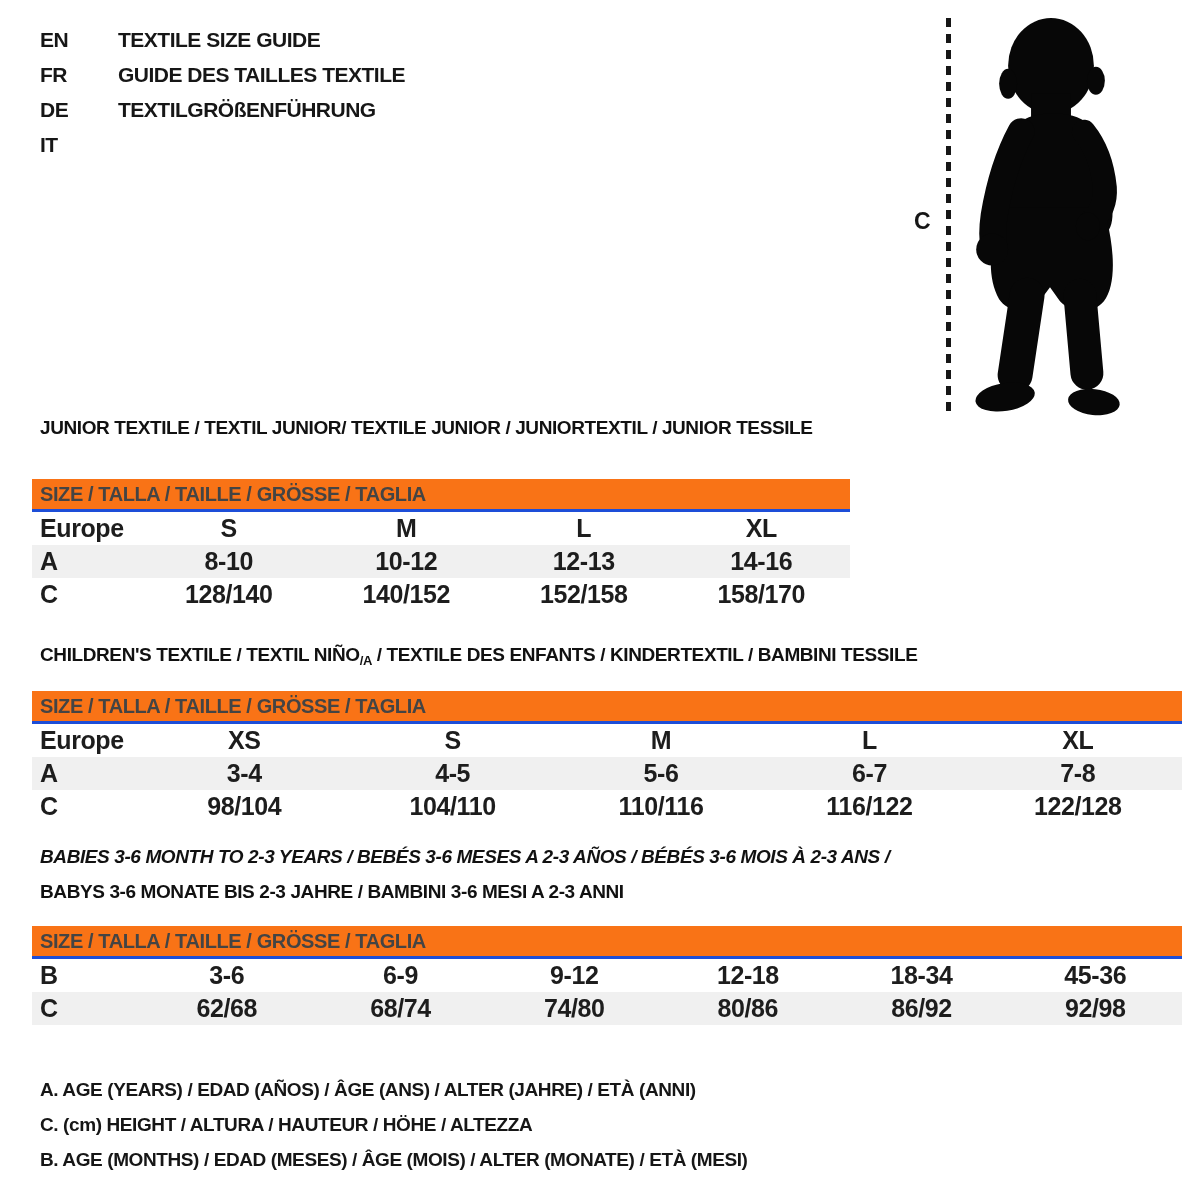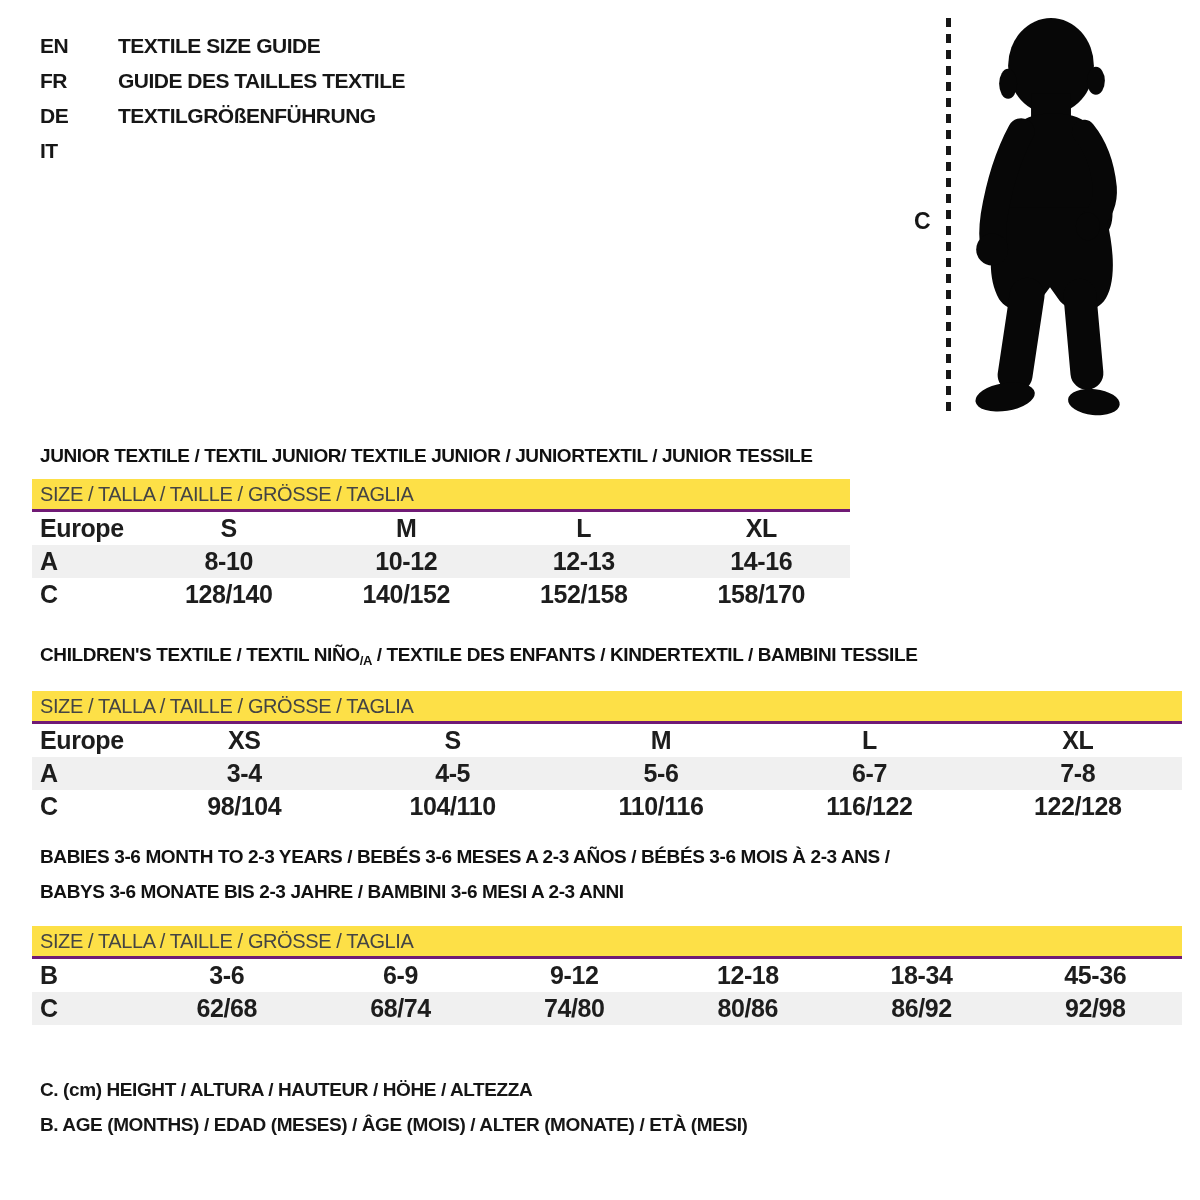--- a/index.html
+++ b/index.html
@@ -2,40 +2,40 @@
 <html><head>
 <meta charset="utf-8">
 <style>
   html,body{margin:0;padding:0;background:#fff;}
   #page{
     position:relative;width:1200px;height:1200px;background:#ffffff;overflow:hidden;
     font-family:"Liberation Sans", sans-serif;color:#1a1a1a;
   }
   
   .lang-block{position:absolute;left:40px;top:28px;}
-  .lang-row{display:flex;height:35px;align-items:center;font-size:21px;font-weight:700;letter-spacing:-0.5px;color:#161616;}
+  .lang-row{display:flex;height:35px;font-size:21px;font-weight:700;letter-spacing:-0.5px;color:#161616;}
   .lang-code{width:78px;}
   .lang-label{white-space:nowrap;}
   
   .measure-line{
     position:absolute;left:946px;top:18px;width:5px;height:398px;
     background:repeating-linear-gradient(180deg,#161616 0 9px,transparent 9px 16px);
   }
   .measure-label{position:absolute;left:914px;top:208px;font-size:23px;font-weight:700;color:#161616;}
   .silhouette{position:absolute;left:963px;top:14px;width:177px;height:404px;}
   
   .section-heading{
     position:absolute;left:40px;font-size:19px;font-weight:700;letter-spacing:-0.4px;
     color:#111;white-space:nowrap;
   }
   .heading-sub{font-size:13px;position:relative;top:4px;font-weight:700;}
   
   .size-bar{
-    position:absolute;left:32px;height:30px;background:#fde047;border-bottom:3px solid #701a75;
-    color:#444;font-size:20px;font-weight:400;letter-spacing:-0.4px;line-height:30px;
+    position:absolute;left:32px;height:30px;background:#f97316;border-bottom:3px solid #1d4ed8;
+    color:#444;font-size:20px;font-weight:700;letter-spacing:-0.4px;line-height:30px;
     padding-left:8px;box-sizing:content-box;
   }
   
   .size-table{position:absolute;left:32px;}
   .trow{display:flex;height:33px;align-items:center;font-size:25px;font-weight:700;letter-spacing:-0.4px;color:#1d1d1d;}
   .trow.shaded{background:#f0f0f0;}
   .tlabel{width:108px;padding-left:8px;box-sizing:border-box;}
   .tcell{flex:1;text-align:center;}
   
   .legend-block{position:absolute;left:40px;top:1072px;}
@@ -87,21 +87,21 @@
       <ellipse cx="125" cy="213" rx="12" ry="14" stroke="none"></ellipse>
 
       <path d="M64,282 L52,362" fill="none" stroke-width="35"></path>
       <path d="M117,282 L124,360" fill="none" stroke-width="33"></path>
 
       <ellipse cx="42" cy="384" rx="30" ry="14" transform="rotate(-9 42 384)" stroke="none"></ellipse>
       <ellipse cx="131" cy="389" rx="26" ry="13" transform="rotate(6 131 389)" stroke="none"></ellipse>
     </g>
   </svg>
 
-  <div class="section-heading" style="top:417px;margin-top:28px;">JUNIOR TEXTILE / TEXTIL JUNIOR/ TEXTILE JUNIOR / JUNIORTEXTIL / JUNIOR TESSILE</div>
+  <div class="section-heading" style="top:417px;">JUNIOR TEXTILE / TEXTIL JUNIOR/ TEXTILE JUNIOR / JUNIORTEXTIL / JUNIOR TESSILE</div>
   <div class="size-bar" style="top:479px;width:810px;">SIZE / TALLA / TAILLE / GRÖSSE / TAGLIA</div>
   <div class="size-table" style="top:512px;width:818px;">
       <div class="trow">
         <span class="tlabel">Europe</span>
         <span class="tcell">S</span>
         <span class="tcell">M</span>
         <span class="tcell">L</span>
         <span class="tcell">XL</span>
       </div>
       <div class="trow shaded">
@@ -144,21 +144,21 @@
       <div class="trow">
         <span class="tlabel">C</span>
         <span class="tcell">98/104</span>
         <span class="tcell">104/110</span>
         <span class="tcell">110/116</span>
         <span class="tcell">116/122</span>
         <span class="tcell">122/128</span>
       </div>
     </div>
 
-  <div class="section-heading" style="top:846px;">BABIES 3-6 MONTH TO 2-3 YEARS / BEBÉS 3-6 MESES A 2-3 AÑOS / BÉBÉS 3-6 MOIS À 2-3 ANS /</div>
+  <div class="section-heading" style="top:846px;font-style:italic;">BABIES 3-6 MONTH TO 2-3 YEARS / BEBÉS 3-6 MESES A 2-3 AÑOS / BÉBÉS 3-6 MOIS À 2-3 ANS /</div>
   <div class="section-heading" style="top:881px;">BABYS 3-6 MONATE BIS 2-3 JAHRE / BAMBINI 3-6 MESI A 2-3 ANNI</div>
   <div class="size-bar" style="top:926px;width:1142px;">SIZE / TALLA / TAILLE / GRÖSSE / TAGLIA</div>
   <div class="size-table" style="top:959px;width:1150px;">
       <div class="trow">
         <span class="tlabel">B</span>
         <span class="tcell">3-6</span>
         <span class="tcell">6-9</span>
         <span class="tcell">9-12</span>
         <span class="tcell">12-18</span>
         <span class="tcell">18-34</span>
@@ -169,17 +169,18 @@
         <span class="tcell">62/68</span>
         <span class="tcell">68/74</span>
         <span class="tcell">74/80</span>
         <span class="tcell">80/86</span>
         <span class="tcell">86/92</span>
         <span class="tcell">92/98</span>
       </div>
     </div>
 
   <div class="legend-block">
+    <div class="legend-line">A. AGE (YEARS) / EDAD (AÑOS) / ÂGE (ANS) / ALTER (JAHRE) / ETÀ (ANNI)</div>
     <div class="legend-line">C. (cm) HEIGHT / ALTURA / HAUTEUR / HÖHE / ALTEZZA</div>
     <div class="legend-line">B. AGE (MONTHS) / EDAD (MESES) / ÂGE (MOIS) / ALTER (MONATE) / ETÀ (MESI)</div>
   </div>
 
 </div>
 
 </body></html>

